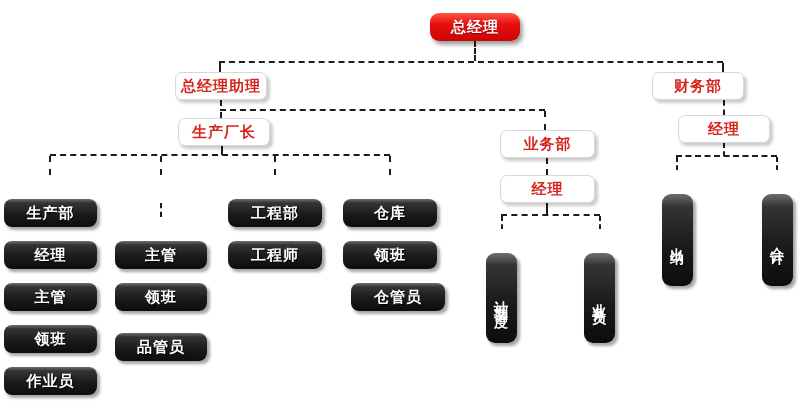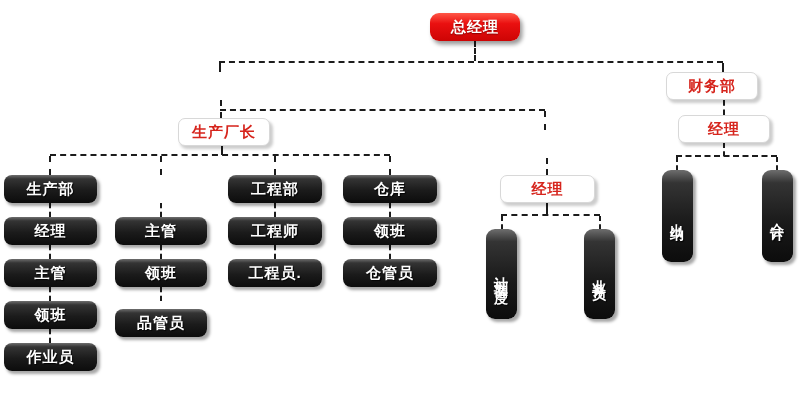--- a/index.html
+++ b/index.html
@@ -30,20 +30,21 @@
     letter-spacing: 1px;
     border-radius: 8px;
     box-sizing: border-box;
     white-space: nowrap;
   }
   .box.dark {
     background: linear-gradient(180deg, #6e6e6e 0%, #343434 14%, #1b1b1b 55%, #0c0c0c 100%);
     color: #ffffff;
     box-shadow: 2.5px 3px 3px rgba(0,0,0,0.35);
     text-shadow: 1px 1px 1px rgba(0,0,0,0.85);
+    margin-top: 24px;
   }
   .box.white {
     background: #ffffff;
     border: 1px solid #d8d8d8;
     color: var(--accent-red, #d6251d);
     box-shadow: 2.5px 3px 3px rgba(0,0,0,0.20);
     border-radius: 7px;
   }
   .box.red {
     background: linear-gradient(180deg, #ff5747 0%, #ea1010 38%, #cd0404 100%);
@@ -104,41 +105,42 @@
   <div class="vline" style="left:501px;top:216px;height:13px"></div>
   <div class="vline" style="left:599px;top:216px;height:13px"></div>
 
   <div class="vline" style="left:723px;top:100px;height:15px"></div>
   <div class="vline" style="left:723px;top:143px;height:13px"></div>
   <div class="hline" style="left:676px;top:155px;width:101px"></div>
   <div class="vline" style="left:676px;top:157px;height:13px"></div>
   <div class="vline" style="left:776px;top:157px;height:13px"></div>
 
   <div class="box red" style="left:430px;top:13px;width:90px">总经理</div>
-  <div class="box white" style="left:666px;top:72px;width:92px">财务部</div>
+  <div class="box white" style="left:175px;top:72px;width:92px">总经理助理</div>
+  <div class="box white" style="left:652px;top:72px;width:92px">财务部</div>
   <div class="box white" style="left:178px;top:118px;width:92px">生产厂长</div>
+  <div class="box white" style="left:500px;top:130px;width:95px">业务部</div>
   <div class="box white" style="left:678px;top:115px;width:92px">经理</div>
   <div class="box white" style="left:500px;top:175px;width:95px">经理</div>
 
   <div class="box dark" style="left:4px;top:175px;width:93px">生产部</div>
   <div class="box dark" style="left:4px;top:217px;width:93px">经理</div>
   <div class="box dark" style="left:4px;top:259px;width:93px">主管</div>
   <div class="box dark" style="left:4px;top:301px;width:93px">领班</div>
   <div class="box dark" style="left:4px;top:343px;width:93px">作业员</div>
 
   <div class="box dark" style="left:115px;top:217px;width:92px">主管</div>
   <div class="box dark" style="left:115px;top:259px;width:92px">领班</div>
   <div class="box dark" style="left:115px;top:309px;width:92px">品管员</div>
 
   <div class="box dark" style="left:228px;top:175px;width:94px">工程部</div>
   <div class="box dark" style="left:228px;top:217px;width:94px">工程师</div>
-  <div class="box dark" style="left:228px;top:259px;width:94px">工程员.</div>
 
   <div class="box dark" style="left:343px;top:175px;width:94px">仓库</div>
   <div class="box dark" style="left:343px;top:217px;width:94px">领班</div>
-  <div class="box dark" style="left:343px;top:259px;width:94px">仓管员</div>
+  <div class="box dark" style="left:351px;top:259px;width:94px">仓管员</div>
 
   <div class="box dark vert" style="left:486px;top:229px;height:90px">计划调度</div>
   <div class="box dark vert" style="left:584px;top:229px;height:90px">业务员</div>
   <div class="box dark vert" style="left:662px;top:170px;height:92px">出纳</div>
   <div class="box dark vert" style="left:762px;top:170px;height:92px">会计</div>
 
 </div>
 
 </body></html>

